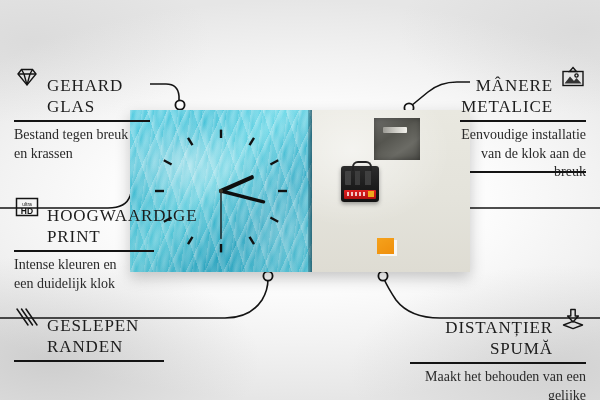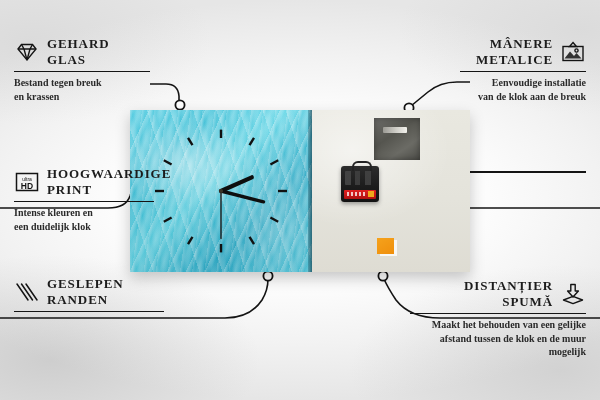--- a/index.html
+++ b/index.html
@@ -109,27 +109,28 @@
   }
 
   
   .callout{position:absolute;}
   .cap{
     display:flex;align-items:center;gap:7px;
     color:#1c1c1c;
   }
   .cap.right{justify-content:flex-end;}
   .titles{
-    font-size:13px;letter-spacing:.9px;line-height:1.22;
-    font-weight:700;text-transform:uppercase;
+    font-size:17px;letter-spacing:.9px;line-height:1.22;
+    font-weight:400;text-transform:uppercase;
     white-space:pre-line;
+    margin-top:40px;
   }
   .rule{height:1.5px;background:#141414;margin:3px 0 4px 0;}
   .desc{
-    font-size:10px;line-height:1.33;color:#2a2a2a;white-space:pre-line;font-weight:bold;
+    font-size:14px;line-height:1.33;color:#2a2a2a;white-space:pre-line;
   }
   .desc.right{text-align:right;}
   .ico{flex:0 0 auto;width:26px;height:24px;display:block;}
 
   svg.conn{position:absolute;left:0;top:0;width:600px;height:400px;pointer-events:none;}
 </style>
 </head>
 <body>
 
 <div id="stage">

